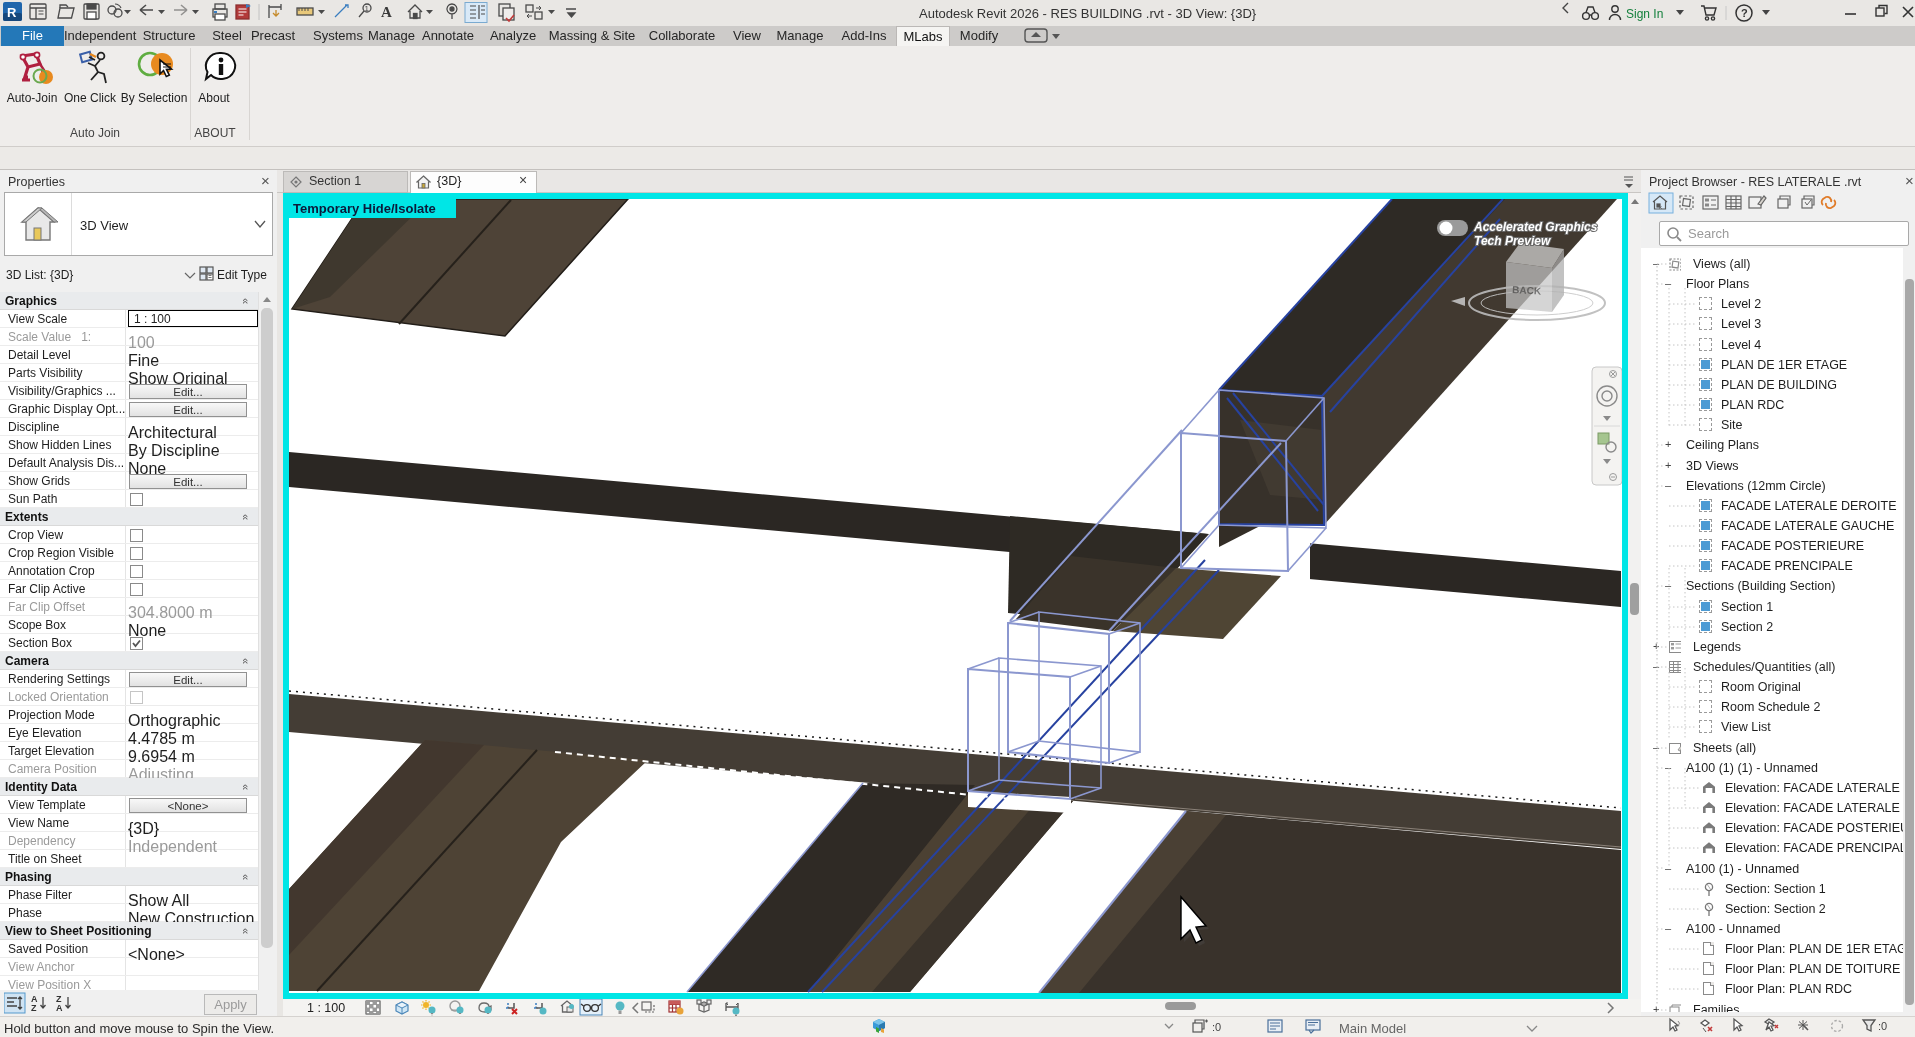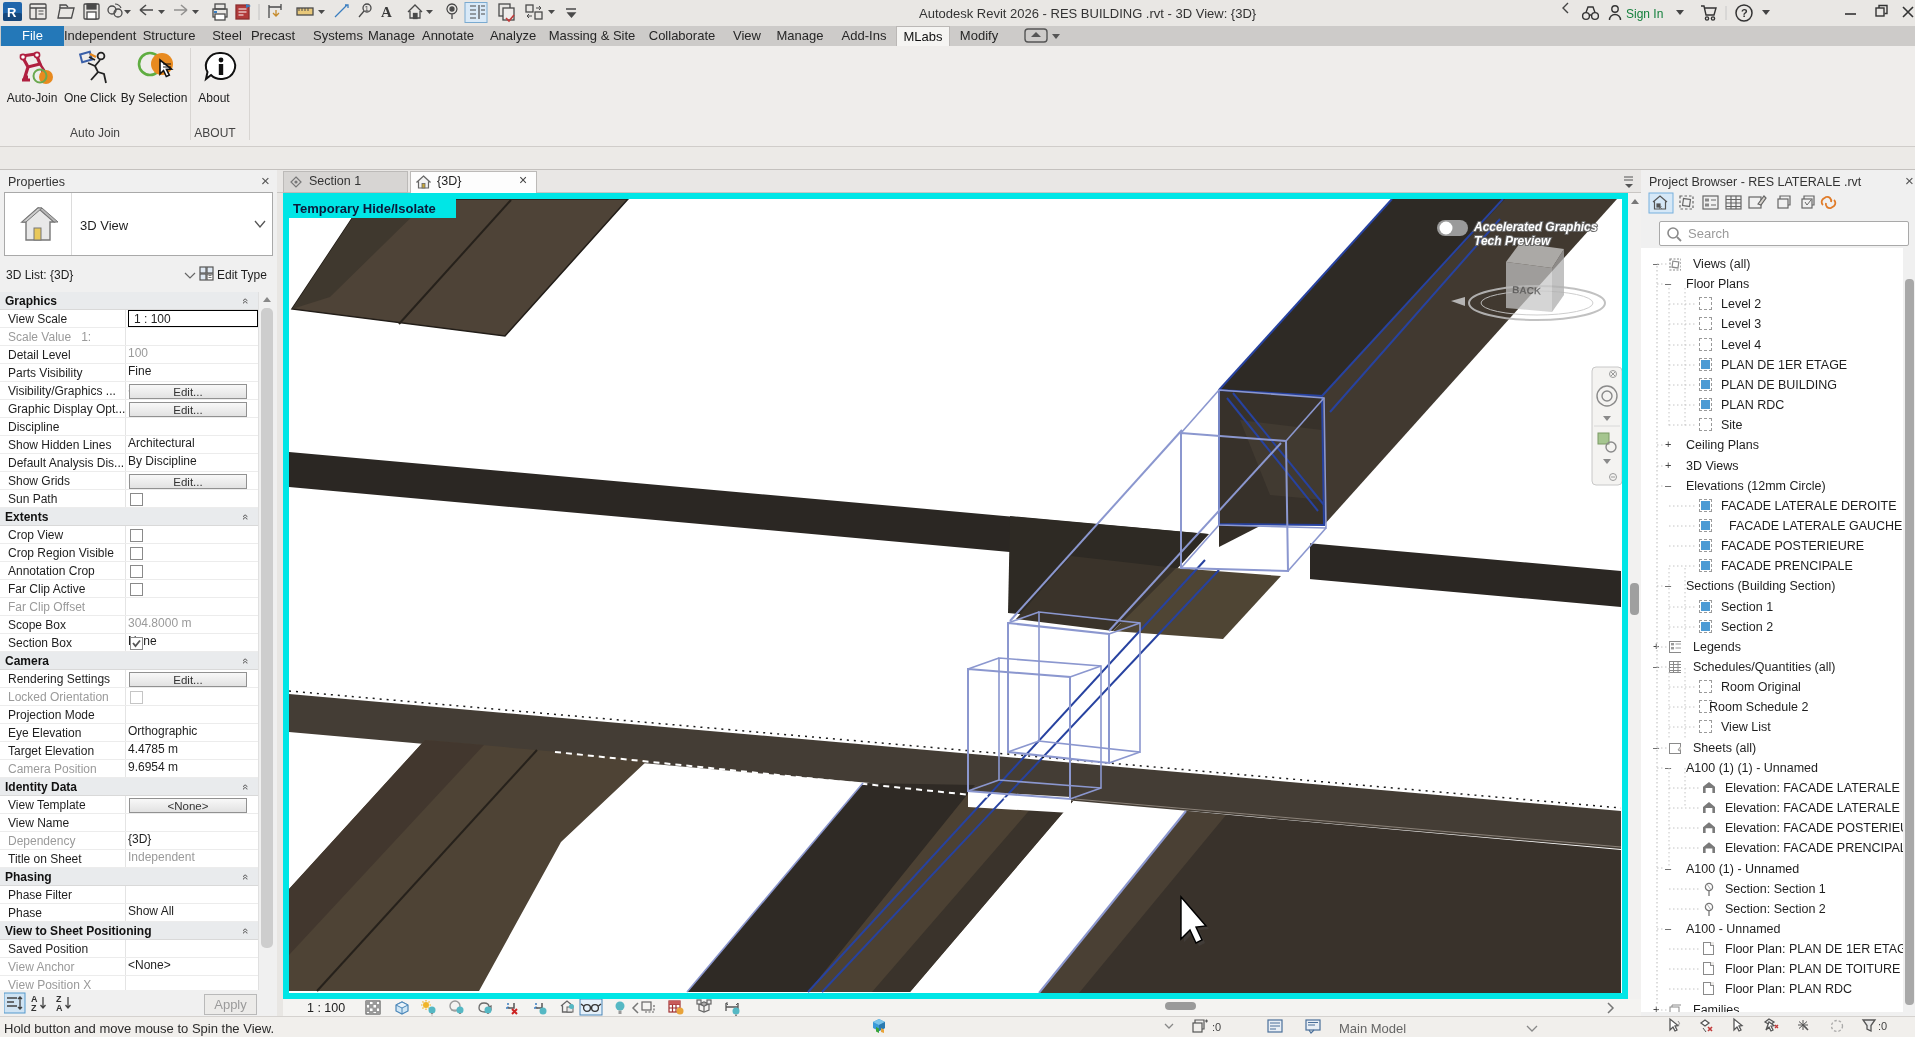--- a/index.html
+++ b/index.html
@@ -13,21 +13,21 @@
 #belowrib{left:0;top:147px;width:1915px;height:23px;background:#eceae7;border-bottom:1px solid #c4c1be}
 .rglabel{position:absolute;top:126px;font-size:12px;color:#444;text-align:center}
 .rbtnlabel{position:absolute;top:91px;font-size:12px;color:#1e1e1e;text-align:center;width:70px}
 .vsep{position:absolute;top:48px;width:1px;height:92px;background:#d8d5d2}
 
 #props{left:0;top:170px;width:277px;height:846px;background:#f0f0f0}
 .ptitle{font-size:12.5px;color:#333}
 #pgrid{position:absolute;left:0;top:292px;width:258px;height:698px;background:#fff}
 .prow{position:absolute;left:0;width:258px;height:18px;border-bottom:1px solid #ececec}
 .plab{position:absolute;left:8px;top:2px;font-size:12px;color:#1e1e1e;white-space:nowrap}
-.pval{position:absolute;left:128px;top:18px;font-size:12px;color:#1e1e1e;white-space:nowrap}
+.pval{position:absolute;left:128px;top:6px;font-size:16px;color:#1e1e1e;white-space:nowrap}
 .gray{color:#9a9a9a}
 .phead{position:absolute;left:0;width:258px;height:18px;background:#e9ebed;border-bottom:1px solid #d9d9d9}
 .phead b{position:absolute;left:5px;top:2px;font-size:12px;color:#111}
 .pcdiv{position:absolute;left:125px;top:0;width:1px;height:698px;background:#e4e4e4}
 .pbtn{position:absolute;left:129px;top:1.5px;width:118px;height:15px;background:linear-gradient(#f8f8f8,#e2e2e2);border:1px solid #919191;font-size:11.5px;color:#333;text-align:center;line-height:14px}
 .cb{position:absolute;left:130px;top:2.5px;width:13px;height:13px;background:#fff;border:1px solid #8a8a8a}
 .chev2{position:absolute;font-size:11px;color:#555;transform:rotate(90deg)}
 
 #vptabs{left:277px;top:170px;width:1364px;height:23px;background:#e9e7e5;border-bottom:1px solid #c9c6c3}
 #canvasframe{left:283px;top:193px;width:1345px;height:806px;background:#00e6e6}
@@ -806,21 +806,21 @@
     <div class="trow" style="top:247.80000000000004px">
       <span class="bsq" style="left:58px">
         <i></i>
       </span>
       <span class="t" style="left:80px">FACADE LATERALE DEROITE</span>
     </div>
     <div class="trow" style="top:267.95000000000005px">
       <span class="bsq" style="left:58px">
         <i></i>
       </span>
-      <span class="t" style="left:88px">FACADE LATERALE GAUCHE</span>
+      <span class="t" style="left:80px">FACADE LATERALE GAUCHE</span>
     </div>
     <div class="trow" style="top:288.1px">
       <span class="bsq" style="left:58px">
         <i></i>
       </span>
       <span class="t" style="left:80px">FACADE POSTERIEURE</span>
     </div>
     <div class="trow" style="top:308.25px">
       <span class="bsq" style="left:58px">
         <i></i>
@@ -860,21 +860,21 @@
         <path d="M0.5 3.5 h13 M0.5 6.5 h13 M0.5 9.5 h13 M4.5 0.5 v11 M9 0.5 v11" stroke="#8a8a8a"></path>
       </svg>
       <span class="t" style="left:52px">Schedules/Quantities (all)</span>
     </div>
     <div class="trow" style="top:429.14999999999986px">
       <span class="wsq" style="left:58px"></span>
       <span class="t" style="left:80px">Room Original</span>
     </div>
     <div class="trow" style="top:449.29999999999984px">
       <span class="wsq" style="left:58px"></span>
-      <span class="t" style="left:68px">Room Schedule 2</span>
+      <span class="t" style="left:80px">Room Schedule 2</span>
     </div>
     <div class="trow" style="top:469.4499999999998px">
       <span class="wsq" style="left:58px"></span>
       <span class="t" style="left:80px">View List</span>
     </div>
     <div class="trow" style="top:489.5999999999998px">
       <span class="exp" style="left:12px">–</span>
       <svg class="sect" style="left:28px;top:4px" width="16" height="13">
         <rect x="0.5" y="1.5" width="11" height="10" fill="#fff" stroke="#8a8a8a"></rect>
         <path d="M9 8 L14 1 L15.5 2.5 L11 9 Z" fill="#d8d4ce" stroke="#8a8a8a" stroke-width="0.8"></path>

